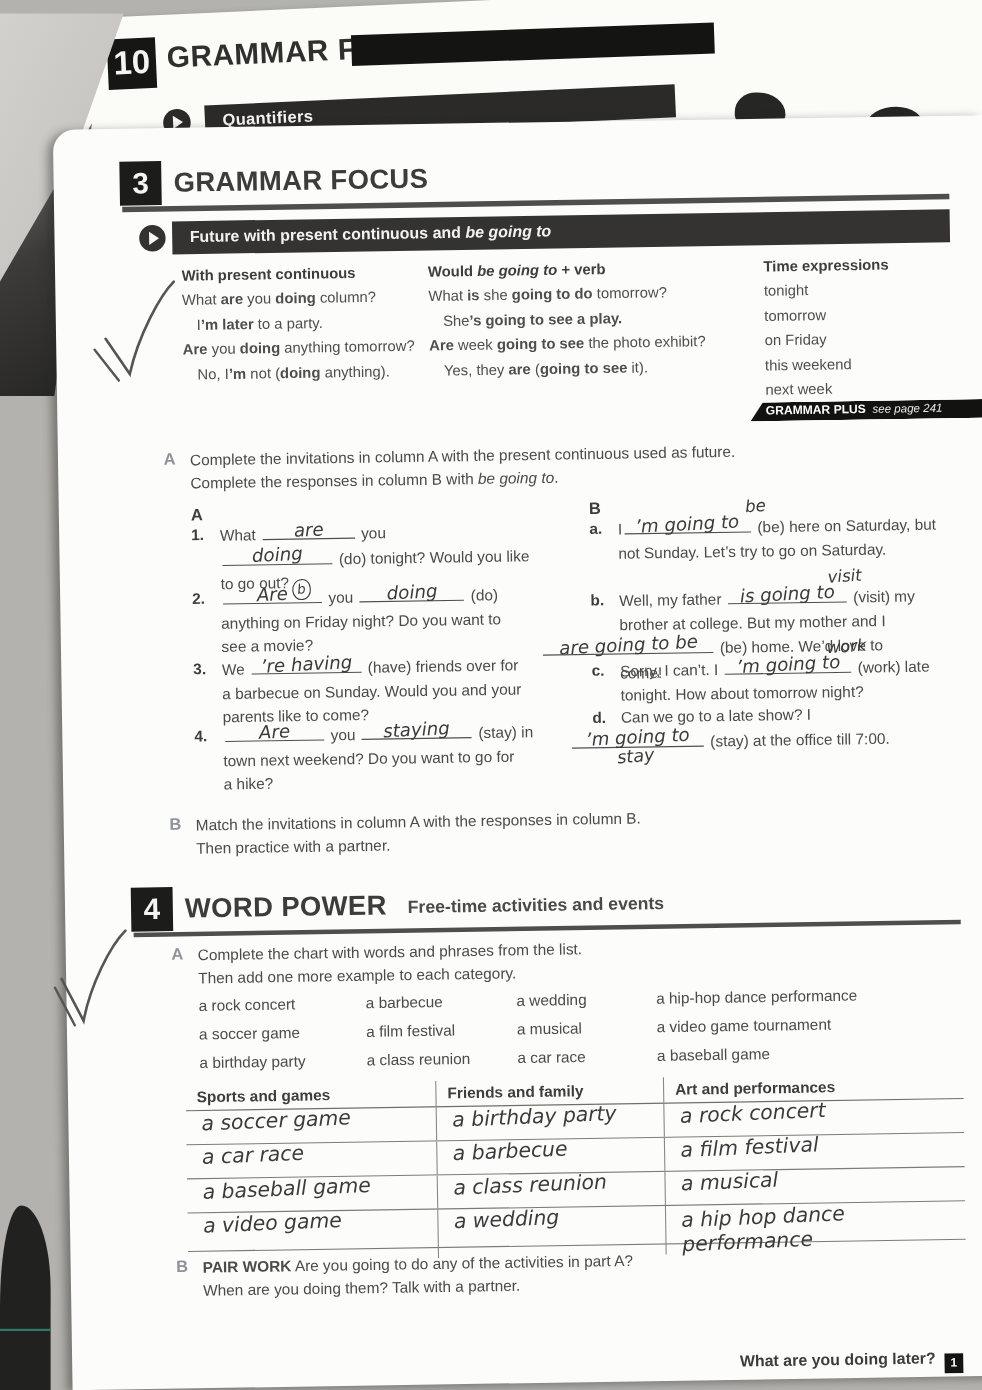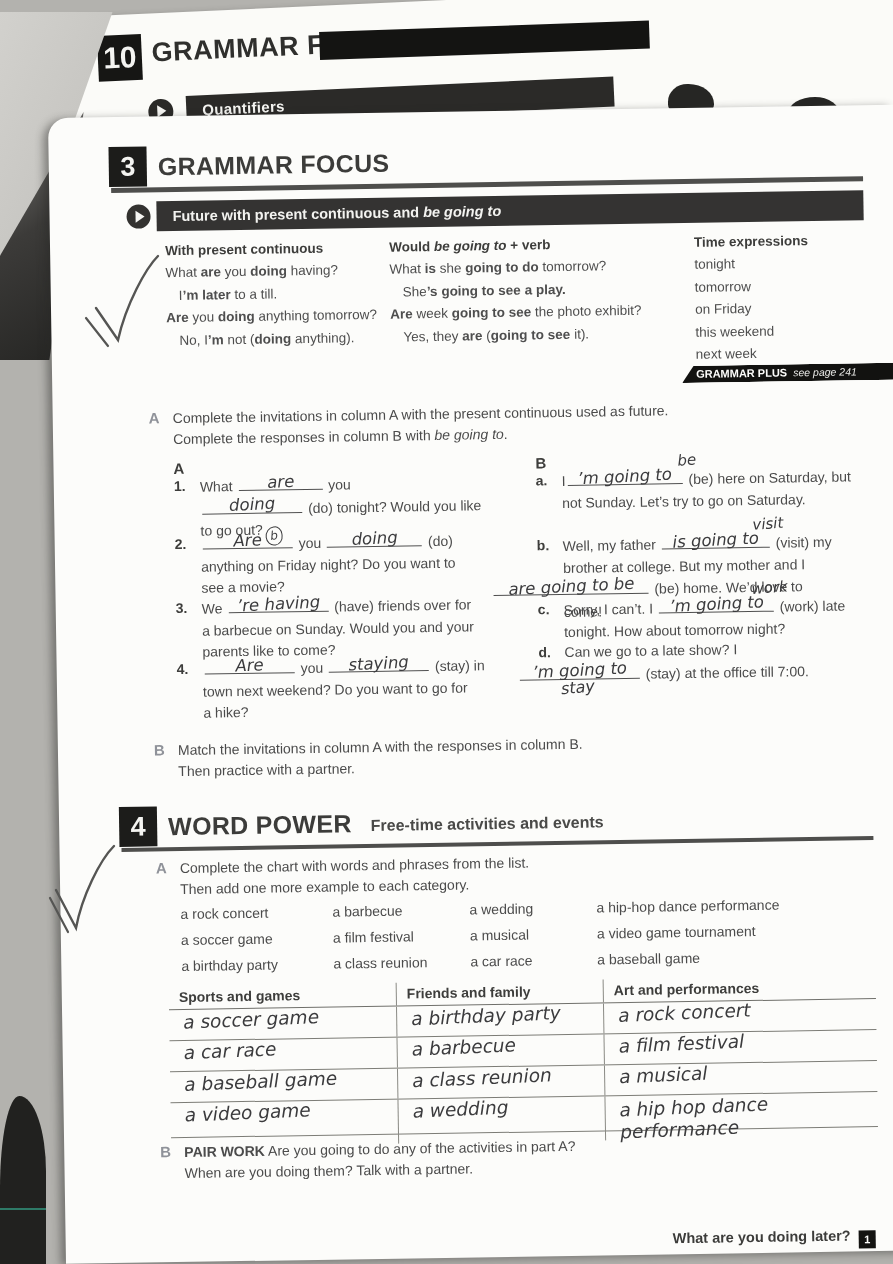--- a/index.html
+++ b/index.html
@@ -137,22 +137,22 @@
     </div>
     <div class="sec-rule" style="left:62px;top:71px;width:752px;height:5px;"></div>
 
     <div id="lesson-play">
         <span class="tri"></span>
       </div>
     <div id="lesson-bar"><span class="bold">Future with present continuous and </span><span class="bold ital">be going to</span></div>
 
     <div class="gcol" id="gcol1">
       <div class="ghead">With present continuous</div>
-      <div class="gl"><span>What </span><span class="bold">are</span><span> you </span><span class="bold">doing</span><span> having?</span></div>
-      <div class="gl ind"><span>I</span><span class="bold">’m later</span><span> to a till.</span></div>
+      <div class="gl"><span>What </span><span class="bold">are</span><span> you </span><span class="bold">doing</span><span> column?</span></div>
+      <div class="gl ind"><span>I</span><span class="bold">’m later</span><span> to a party.</span></div>
       <div class="gl"><span class="bold">Are</span><span> you </span><span class="bold">doing</span><span> anything tomorrow?</span></div>
       <div class="gl ind"><span>No, I</span><span class="bold">’m</span><span> not (</span><span class="bold">doing</span><span> anything).</span></div>
     </div>
     <div class="gcol" id="gcol2">
       <div class="ghead"><span class="bold">Would </span><span class="bold ital">be going to</span><span class="bold"> + verb</span></div>
       <div class="gl"><span>What </span><span class="bold">is</span><span> she </span><span class="bold">going to do</span><span> tomorrow?</span></div>
       <div class="gl ind"><span>She</span><span class="bold">’s going to see a play.</span></div>
       <div class="gl"><span class="bold">Are</span><span> week </span><span class="bold">going to see</span><span> the photo exhibit?</span></div>
       <div class="gl ind"><span>Yes, they </span><span class="bold">are</span><span> (</span><span class="bold">going to see</span><span> it).</span></div>
     </div>

